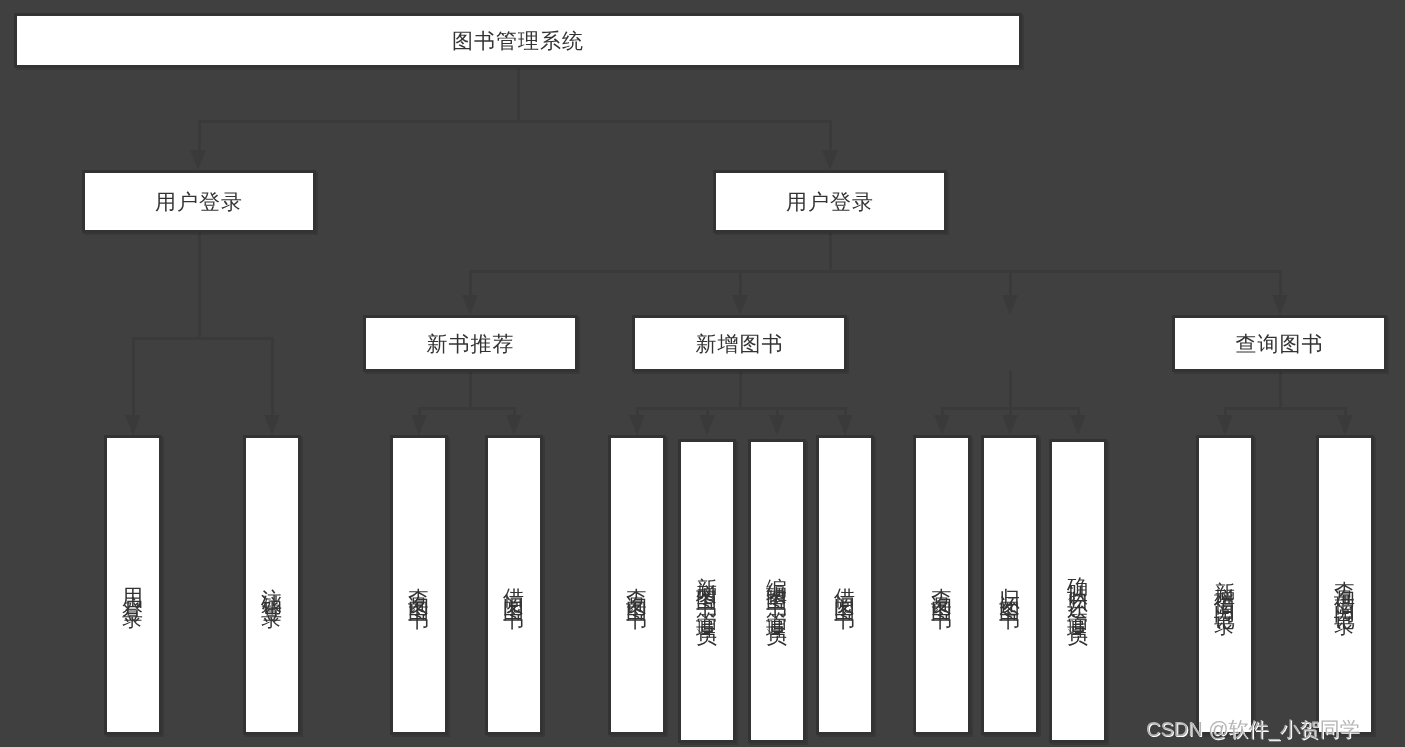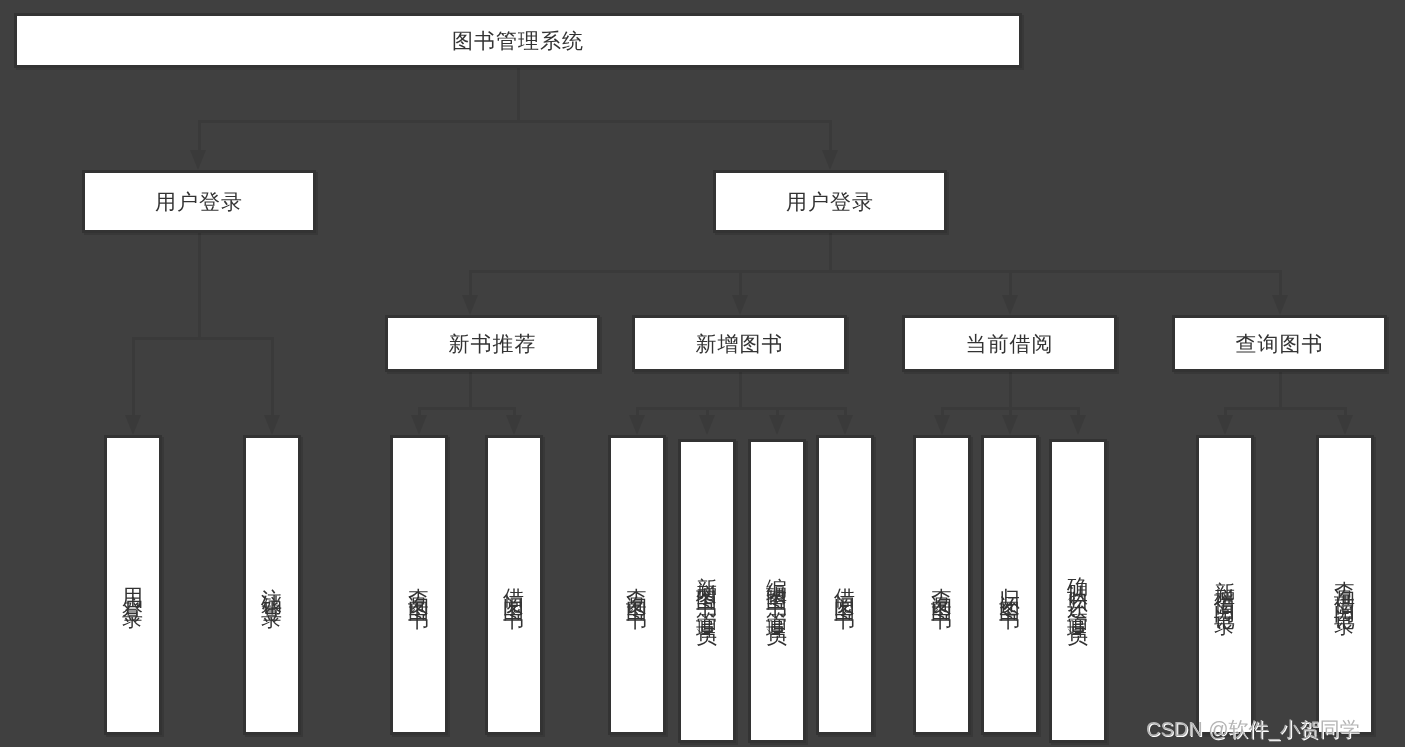--- a/index.html
+++ b/index.html
@@ -127,28 +127,25 @@
     <span>图书管理系统</span>
   </div>
 
   <div class="box h" style="left:82px;top:170px;width:234px;height:63px;">
     <span>用户登录</span>
   </div>
   <div class="box h" style="left:713px;top:170px;width:234px;height:63px;">
     <span>用户登录</span>
   </div>
 
-  <div class="box h" style="left:363px;top:315px;width:215px;height:57px;margin-left:22px;">
+  <div class="box h" style="left:363px;top:315px;width:215px;height:57px;">
     <span>新书推荐</span>
   </div>
   <div class="box h" style="left:632px;top:315px;width:215px;height:57px;">
     <span>新增图书</span>
-  </div>
-  <div class="box h" style="left:902px;top:315px;width:215px;height:57px;">
-    <span>当前借阅</span>
   </div>
   <div class="box h" style="left:1172px;top:315px;width:215px;height:57px;">
     <span>查询图书</span>
   </div>
 
   <div class="box leaf" style="left:104px;top:435px;">
     <span>用户登录</span>
   </div>
   <div class="box leaf" style="left:243px;top:435px;">
     <span>注销登录</span>

